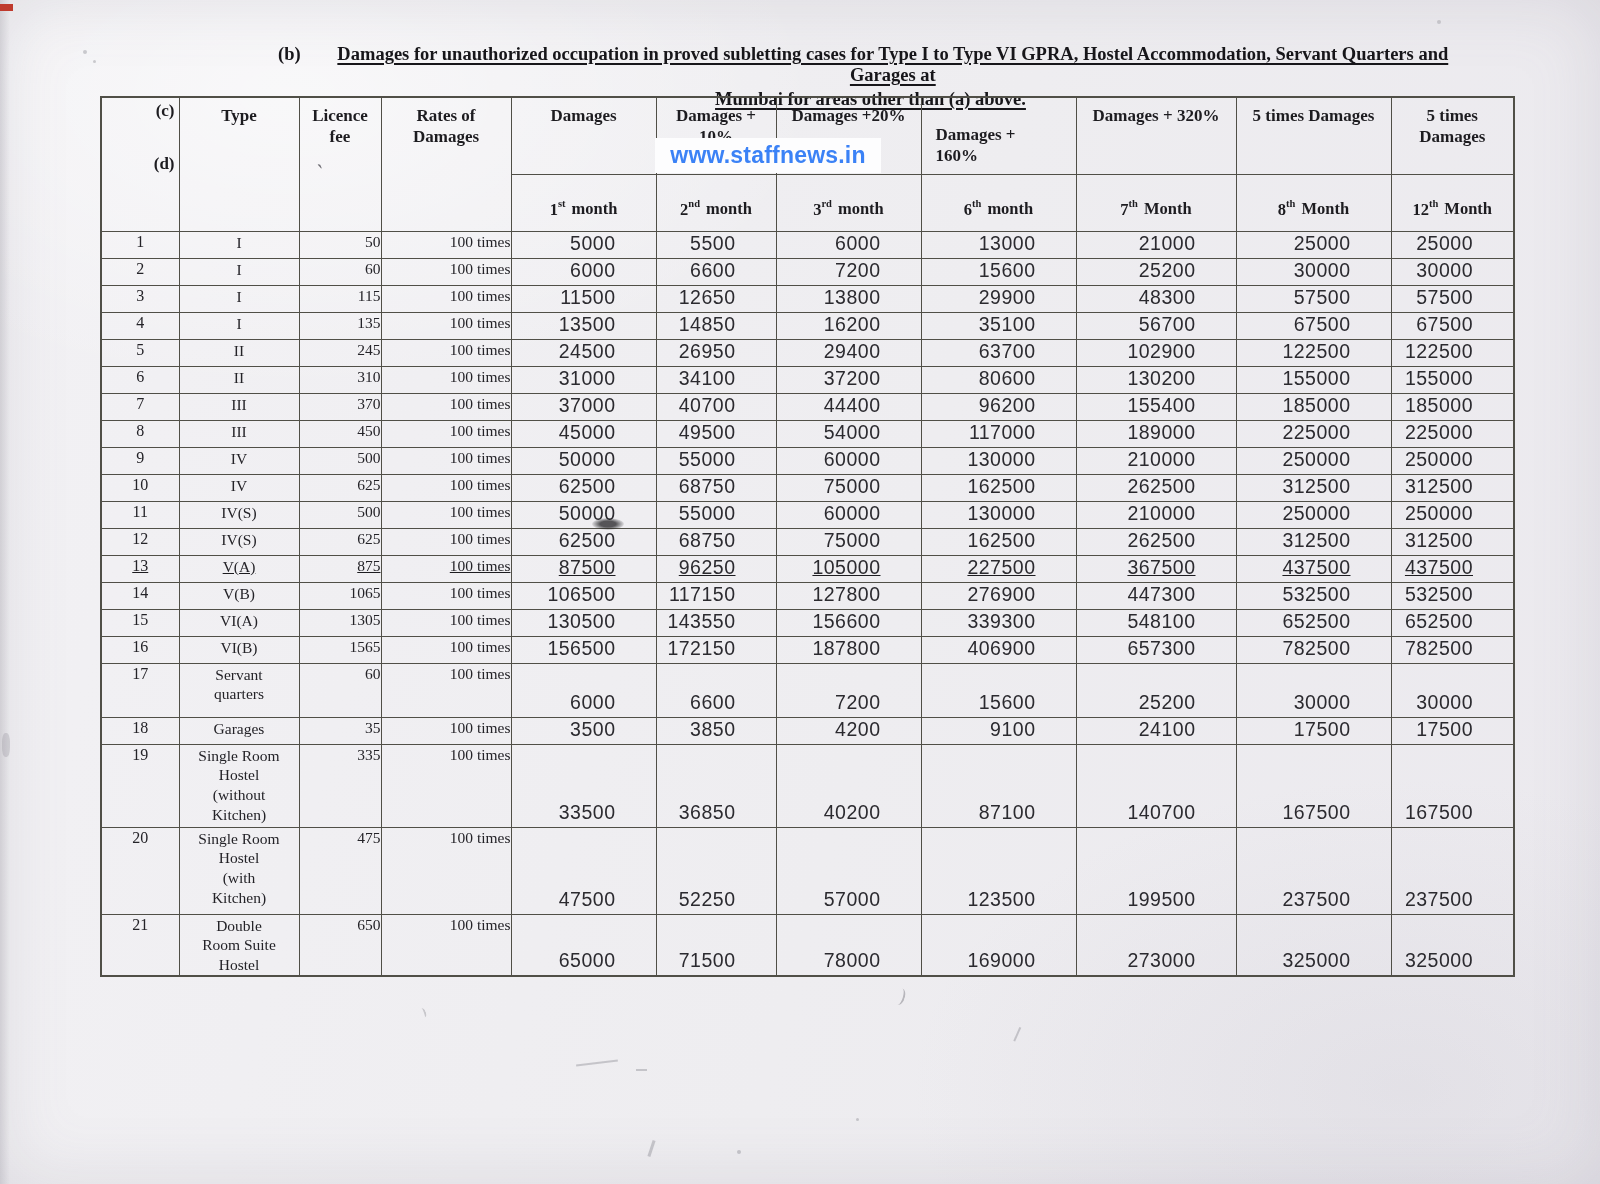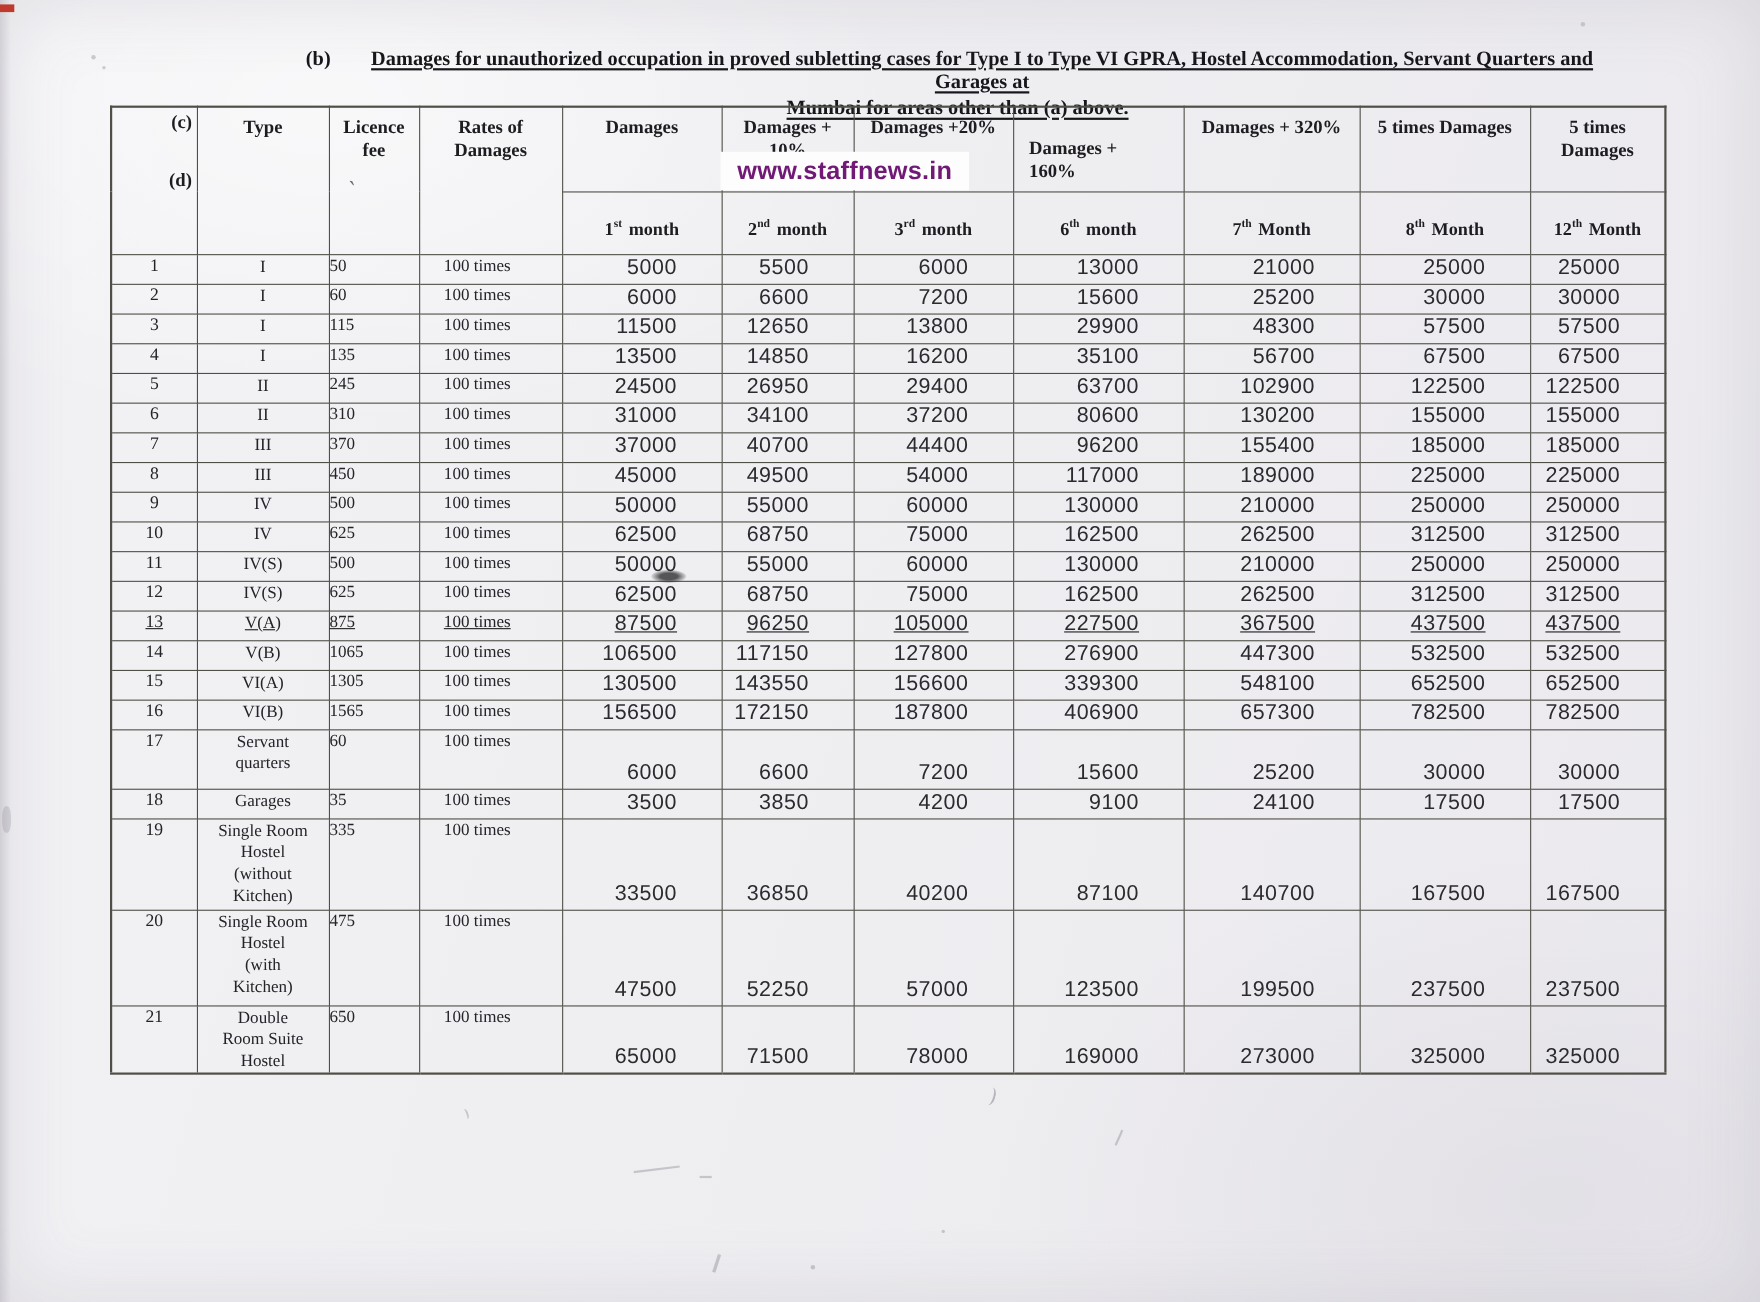--- a/index.html
+++ b/index.html
@@ -45,29 +45,29 @@
   .cd-wrap { display:flex; flex-direction:column; align-items:flex-end; padding:3px 4px 0 0; font-size:17px; }
   .cd-wrap span:last-child { margin-top:33px; }
   .gh-left { text-align:left; padding-left:14px; padding-top:26px; }
   .mh { font-size:16.5px; vertical-align:top; padding-top:24px; text-align:center; }
   .mh sup { font-size:10.5px; position:relative; top:-1px; }
   .mh .mw { margin-left:6px; }
 
   tbody td { color:#242328; }
   .c-sn   { text-align:center; vertical-align:top; font-size:16px; padding-top:1px; }
   .c-type { text-align:center; vertical-align:top; font-size:15.5px; white-space:pre-line; line-height:1.28; padding-top:1px; }
-  .c-fee  { text-align:left; vertical-align:top; font-size:15.5px; padding-top:1px; }
-  .c-rate { text-align:left;  vertical-align:top; font-size:15.5px; padding:1px 0 0 22px; }
+  .c-fee  { text-align:right; vertical-align:top; font-size:15.5px; padding-top:1px; }
+  .c-rate { text-align:right;  vertical-align:top; font-size:15.5px; padding:1px 0 0 22px; }
   .c-val  { text-align:right; vertical-align:bottom; font-family:"Liberation Sans", sans-serif;
             font-size:19.5px; letter-spacing:.5px; color:#2b2a2f; padding:0 40px 3px 0; }
 
   
   .watermark {
     position:absolute; left:655px; top:138px; width:226px; height:35px;
-    background:#fdfdfe; color:#701a75; font-family:"Liberation Sans", sans-serif;
+    background:#fdfdfe; color:#3b82f6; font-family:"Liberation Sans", sans-serif;
     font-weight:bold; font-size:23px; display:flex; align-items:center; justify-content:center;
     letter-spacing:.2px;
   }
   .red-mark { position:absolute; left:0; top:4px; width:13px; height:7px; background:#bf3a2d; }
   .smudge {
     position:absolute; left:592px; top:518px; width:32px; height:12px; border-radius:50%;
     background:radial-gradient(ellipse at center, rgba(25,25,28,.72) 0 35%, rgba(25,25,28,0) 75%);
     filter:blur(.6px);
   }
   .tickmark { position:absolute; left:315px; top:160px; font-size:22px; color:#4a4950; transform:rotate(12deg); opacity:.8; }

